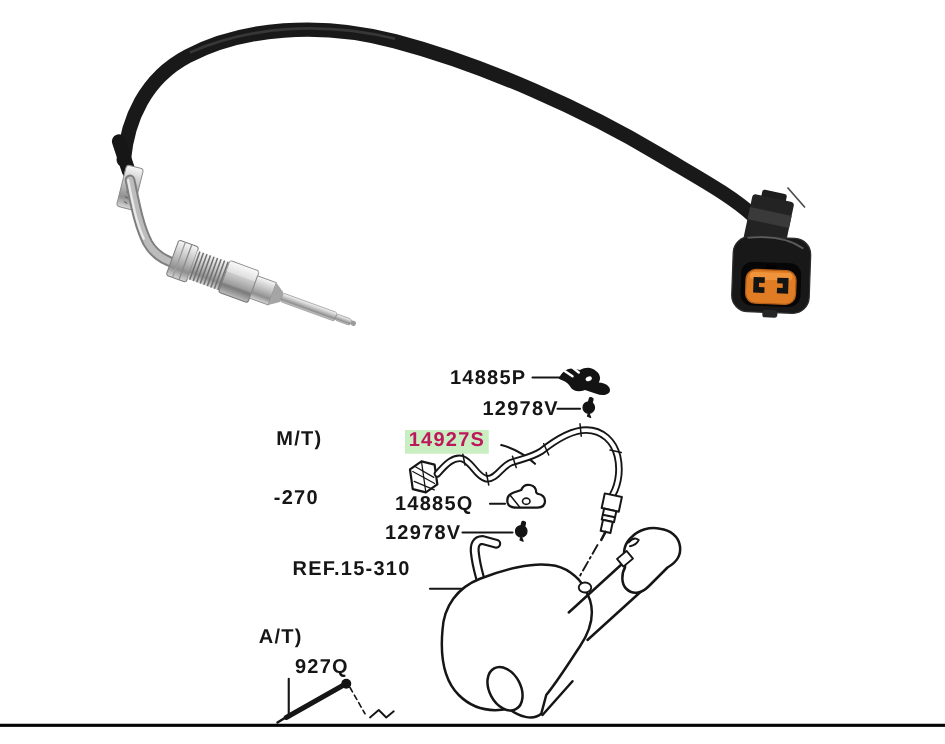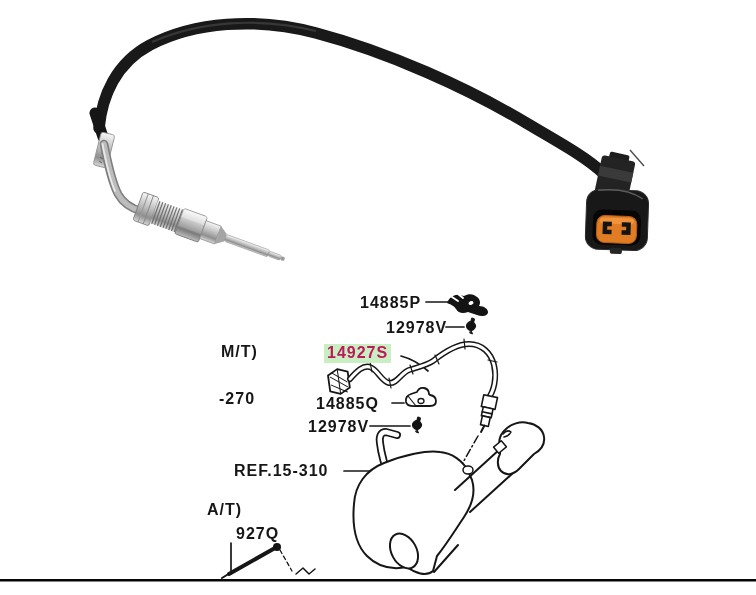--- a/index.html
+++ b/index.html
@@ -189,18 +189,18 @@
   <div class="lbl" style="left:386px;top:319px;">12978V</div>
 
   <div class="lbl hl" style="left:324px;top:344px;">14927S</div>
 
   <div class="lbl" style="left:316px;top:395px;">14885Q</div>
 
   <div class="lbl" style="left:308px;top:418px;">12978V</div>
 
   <div class="lbl" style="left:219px;top:390px;">-270</div>
 
-  <div class="lbl" style="left:234px;top:462px;">REF.15-310</div>
+  <div class="lbl" style="left:234px;top:447px;">REF.15-310</div>
 
   <div class="lbl" style="left:207px;top:501px;">A/T)</div>
 
   <div class="lbl" style="left:216px;top:525px;margin-left:20px;">927Q</div>
 </div>
 
 </body></html>

